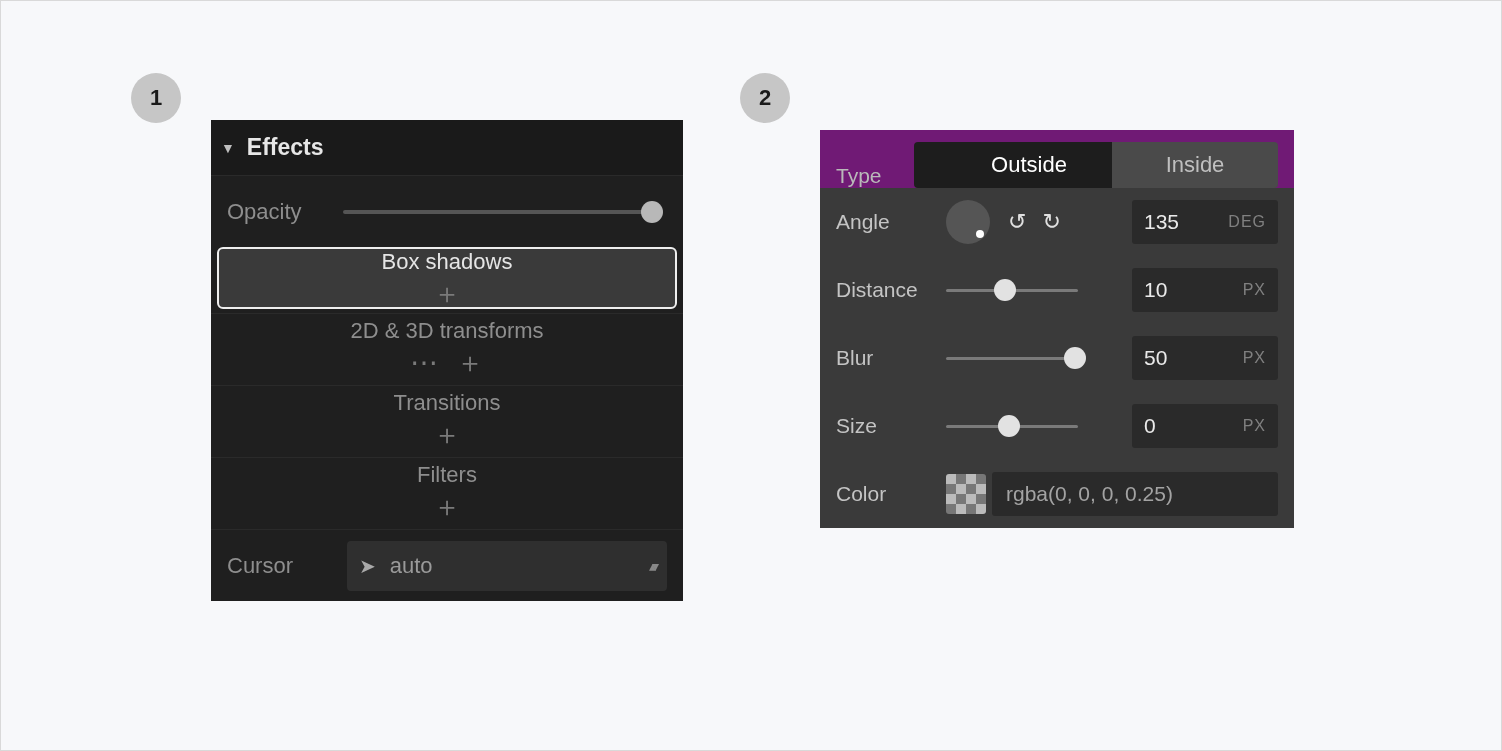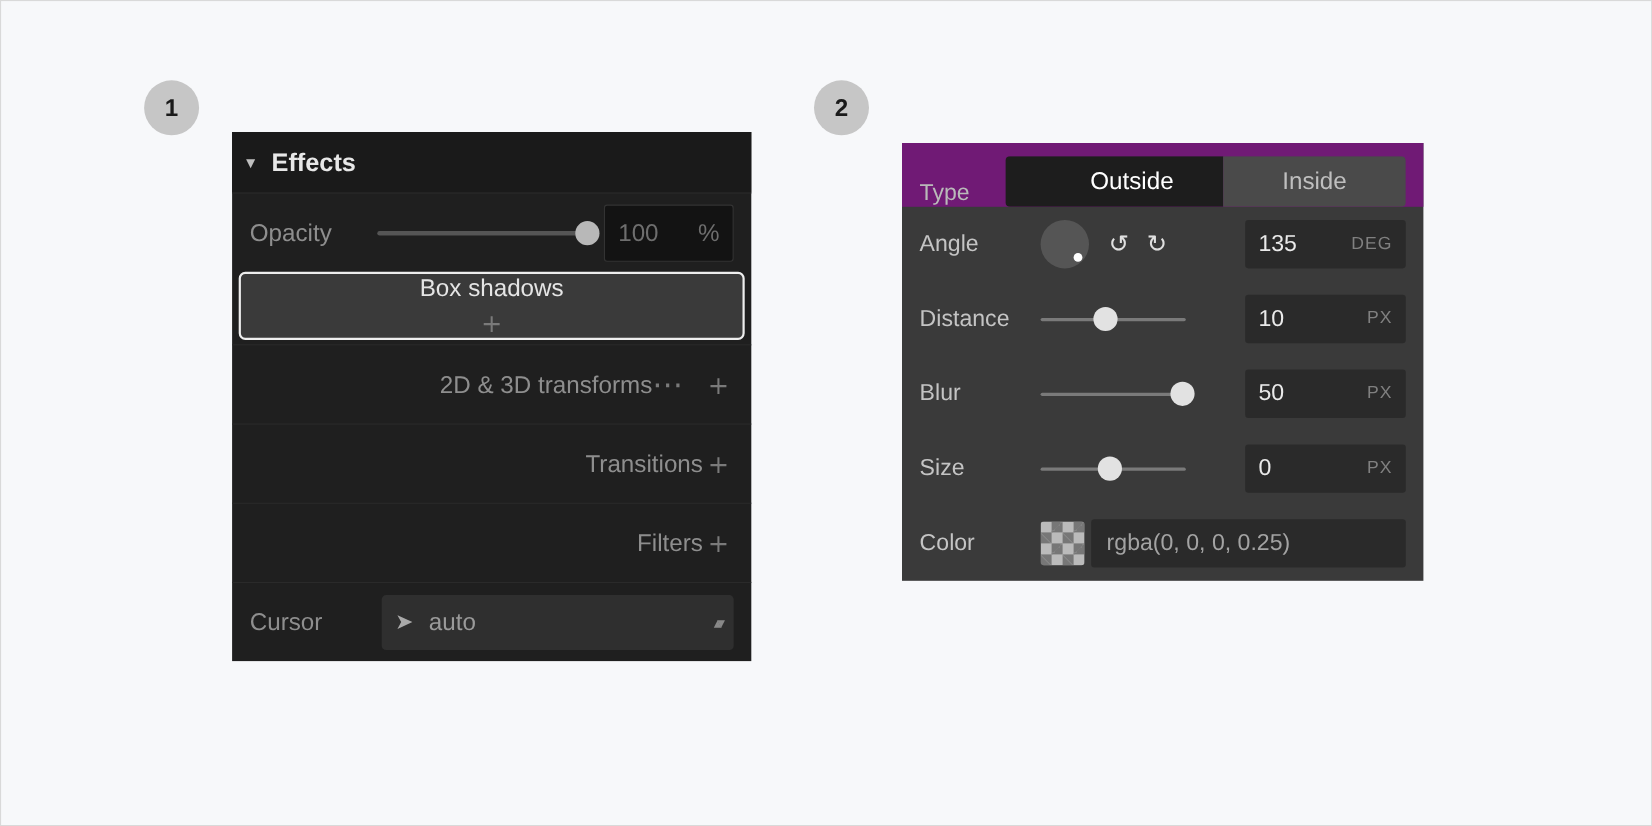--- a/index.html
+++ b/index.html
@@ -40,21 +40,21 @@
   .p1-header .tri {
     font-size: 14px; margin-right: 12px; color: #bfbfbf;
   }
   .p1-row {
     display: flex; align-items: center;
     height: 72px;
     padding: 0 16px;
     border-top: 1px solid #2a2a2a;
     color: #8e8e8e;
   }
-  .p1-row.section { justify-content: flex-end; }
+  .p1-row.section { justify-content: center; flex-direction: column; }
   .p1-row .label { flex: 0 0 110px; }
   .opacity-slider {
     flex: 1;
     height: 4px; background: #555; border-radius: 2px;
     position: relative; margin: 0 14px 0 6px;
     cursor: pointer;
   }
   .opacity-slider .thumb {
     position: absolute; right: -10px; top: 50%;
     width: 22px; height: 22px; border-radius: 50%;
@@ -194,24 +194,20 @@
   <div class="p1-header">
     <span class="tri">▼</span>
     <span>Effects</span>
   </div>
 
   <div class="p1-row">
     <span class="label">Opacity</span>
     <div class="opacity-slider">
       <div class="thumb"></div>
     </div>
-    <div class="opacity-input">
-      <span>100</span>
-      <span>%</span>
-    </div>
   </div>
 
   <div class="box-shadow-row">
     <span>Box shadows</span>
     <span class="plus-icon">＋</span>
   </div>
 
   <div class="p1-row section">
     <span>2D &amp; 3D transforms</span>
     <span class="icons">

